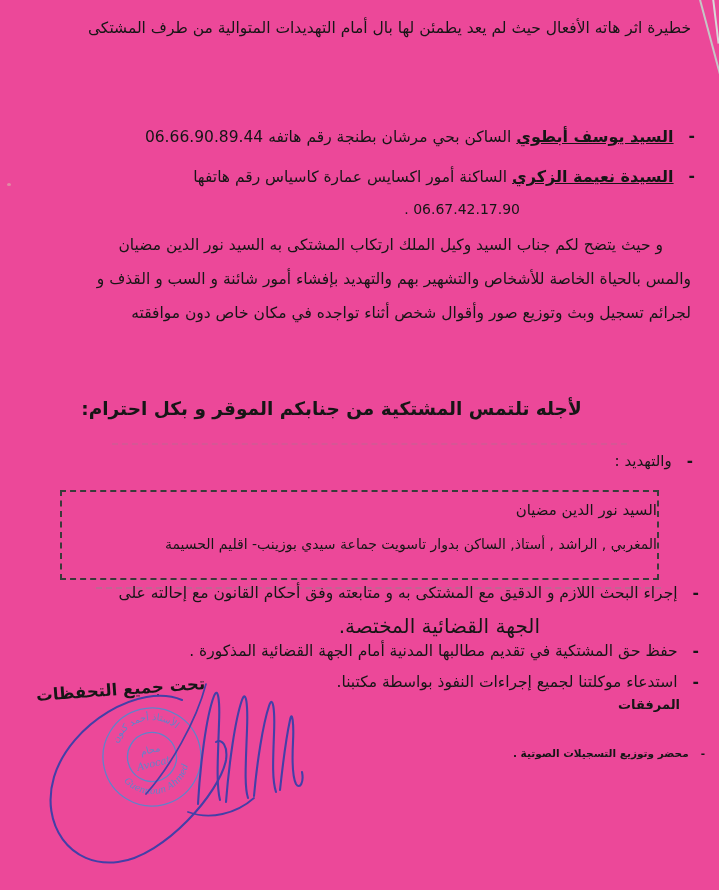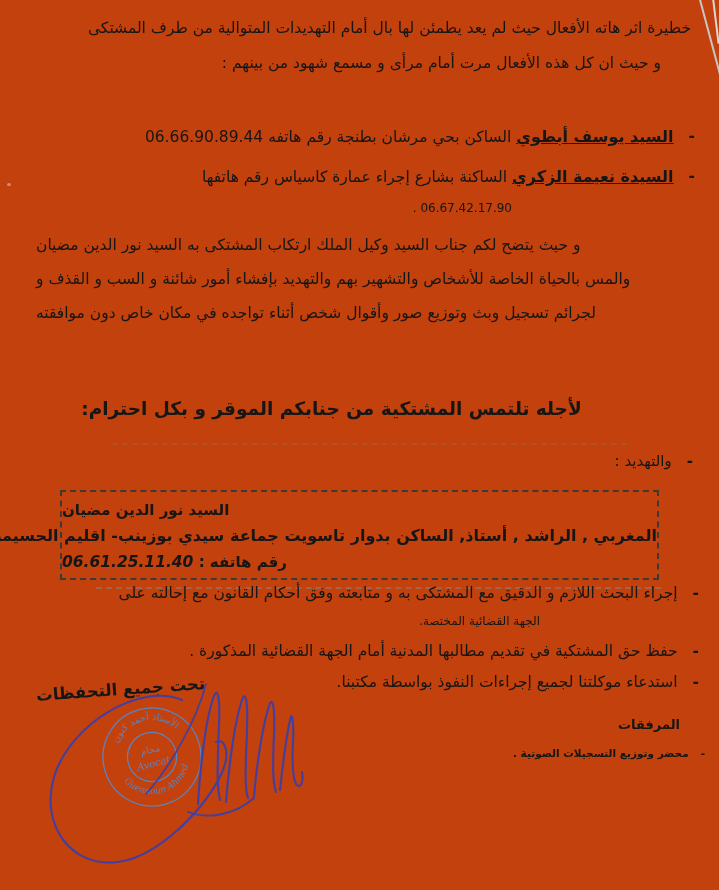--- a/index.html
+++ b/index.html
@@ -1,105 +1,104 @@
 <!DOCTYPE html>
 <html lang="ar" dir="rtl"><head>
 <meta charset="utf-8">
 <style>
   html,body{margin:0;padding:0;background:#9a9a9a;}
   .page{
     position:relative;
     width:719px;height:890px;
-    background:#c2410c;
+    background:#ec4899;
     overflow:hidden;
     direction:rtl;
     font-family:"DejaVu Sans",sans-serif;
     color:#161616;
     margin:0 auto;
   }
   .abs{position:absolute;}
   .tl{white-space:nowrap;}
   
   #para1{top:11px;right:28px;left:36px;font-size:15.5px;line-height:35px;text-align:right;}
   #para1 .indent{padding-right:30px;}
   
-  #para2{top:228px;right:28px;left:36px;font-size:15.5px;line-height:34px;text-align:left;}
+  #para2{top:228px;right:28px;left:36px;font-size:15.5px;line-height:34px;text-align:right;}
   #para2 .indent{padding-right:28px;}
   
   .bullet-row{display:flex;flex-direction:row;gap:15px;font-size:15.5px;white-space:nowrap;align-items:flex-start;}
   .dash{font-weight:bold;}
   .wname{font-weight:bold;text-decoration:underline;font-size:16px;text-align:right;}
   #witness-1{top:127px;right:24px;}
   #witness-2{top:167px;right:24px;}
-  #witness-2-phone{top:201px;right:207px;font-size:12px;white-space:nowrap;}
+  #witness-2-phone{top:201px;right:199px;font-size:14px;white-space:nowrap;}
   
   #petition-heading{top:398px;left:0;right:0;text-align:center;font-weight:bold;font-size:18.5px;transform:translateX(-28px);white-space:nowrap;}
   
   #summon-row{top:452px;right:26px;font-size:15px;}
   
   #defendant-box{
     top:490px;right:60px;left:60px;height:90px;
     border:2px dashed #3a3a3a;
     box-sizing:border-box;
-    text-align:left;font-weight:bold;
+    text-align:right;font-weight:normal;
     font-size:15px;line-height:26px;padding-top:5px;
     white-space:nowrap;
   }
-  #defendant-box .desc{font-size:16px;}
+  #defendant-box .desc{font-size:14px;margin-top:8px;}
   #defendant-box .num{font-style:italic;font-size:15.5px;}
   
   .ghost{border-top:2px dashed #8a8a8a;height:0;}
   #ghost-top{top:443px;right:92px;left:112px;opacity:.22;}
   #ghost-bottom{top:587px;right:58px;left:96px;opacity:.45;}
   .fold{background:#c6c6c6;transform-origin:top center;}
   #fold-1{left:698px;top:-4px;width:2px;height:82px;transform:rotate(-15deg);}
   #fold-2{left:712px;top:-2px;width:1.5px;height:46px;transform:rotate(-7deg);background:#d8d8d8;}
   #speck{left:7px;top:183px;width:4px;height:3px;background:#dba8a8;border-radius:50%;opacity:.7;}
   
   #request-1-line1{top:584px;right:20px;}
-  #request-1-line2{top:614px;right:179px;font-size:12px;white-space:nowrap;text-align:center;}
+  #request-1-line2{top:614px;right:179px;font-size:20px;white-space:nowrap;text-align:center;}
   #request-2{top:642px;right:20px;}
   #request-3{top:673px;right:20px;}
   
   #reservations{top:680px;left:36px;font-weight:bold;font-size:16.5px;transform:rotate(-4deg);white-space:nowrap;letter-spacing:.3px;}
   
-  #attachments-title{top:717px;right:39px;font-weight:bold;font-size:13px;}
+  #attachments-title{top:697px;right:39px;font-weight:bold;font-size:13px;}
   #attachment-item{top:747px;right:14px;font-size:10.5px;font-weight:bold;gap:12px;}
   
   #signature-block{left:30px;top:672px;width:280px;height:212px;}
 </style>
 </head>
 <body>
 
 <div class="page">
 
   <div class="abs fold" id="fold-1"></div>
   <div class="abs fold" id="fold-2"></div>
   <div class="abs" id="speck"></div>
   <div class="abs ghost" id="ghost-top"></div>
   <div class="abs ghost" id="ghost-bottom"></div>
 
   <div class="abs" id="para1">
     <div class="tl">خطيرة اثر هاته الأفعال حيث لم يعد يطمئن لها بال أمام التهديدات المتوالية من طرف المشتكى</div>
-    <div class="tl indent">و حيث ان كل هذه الأفعال مرت أمام مرأى و مسمع شهود من بينهم :</div>
   </div>
 
   <div class="abs bullet-row" id="witness-1">
     <span class="dash">-</span>
     <span>
       <span class="wname">السيد يوسف أبطوي</span>
       <span>الساكن بحي مرشان بطنجة رقم هاتفه</span>
       <span>06.66.90.89.44</span>
     </span>
   </div>
   <div class="abs bullet-row" id="witness-2">
     <span class="dash">-</span>
     <span>
       <span class="wname">السيدة نعيمة الزكري</span>
-      <span>الساكنة بشارع إجراء عمارة كاسياس رقم هاتفها</span>
+      <span>الساكنة أمور اكسايس عمارة كاسياس رقم هاتفها</span>
     </span>
   </div>
   <div class="abs" id="witness-2-phone">
     <span>06.67.42.17.90</span>
     <span>.</span>
   </div>
 
   <div class="abs" id="para2">
     <div class="tl indent">و حيث يتضح لكم جناب السيد وكيل الملك ارتكاب المشتكى به السيد نور الدين مضيان</div>
     <div class="tl">والمس بالحياة الخاصة للأشخاص والتشهير بهم والتهديد بإفشاء أمور شائنة و السب و القذف و</div>
@@ -109,24 +108,20 @@
   <div class="abs" id="petition-heading">لأجله تلتمس المشتكية من جنابكم الموقر و بكل احترام:</div>
 
   <div class="abs bullet-row" id="summon-row">
     <span class="dash">-</span>
     <span>والتهديد :</span>
   </div>
 
   <div class="abs" id="defendant-box">
     <div>السيد نور الدين مضيان</div>
     <div class="desc">المغربي , الراشد , أستاذ, الساكن بدوار تاسويت جماعة سيدي بوزينب- اقليم الحسيمة</div>
-    <div>
-      <span>رقم هاتفه :</span>
-      <span class="num">06.61.25.11.40</span>
-    </div>
   </div>
 
   <div class="abs bullet-row" id="request-1-line1">
     <span class="dash">-</span>
     <span>إجراء البحث اللازم و الدقيق مع المشتكى به و متابعته وفق أحكام القانون مع إحالته على</span>
   </div>
   <div class="abs" id="request-1-line2">الجهة القضائية المختصة.</div>
   <div class="abs bullet-row" id="request-2">
     <span class="dash">-</span>
     <span>حفظ حق المشتكية في تقديم مطالبها المدنية  أمام الجهة القضائية المذكورة .</span>

